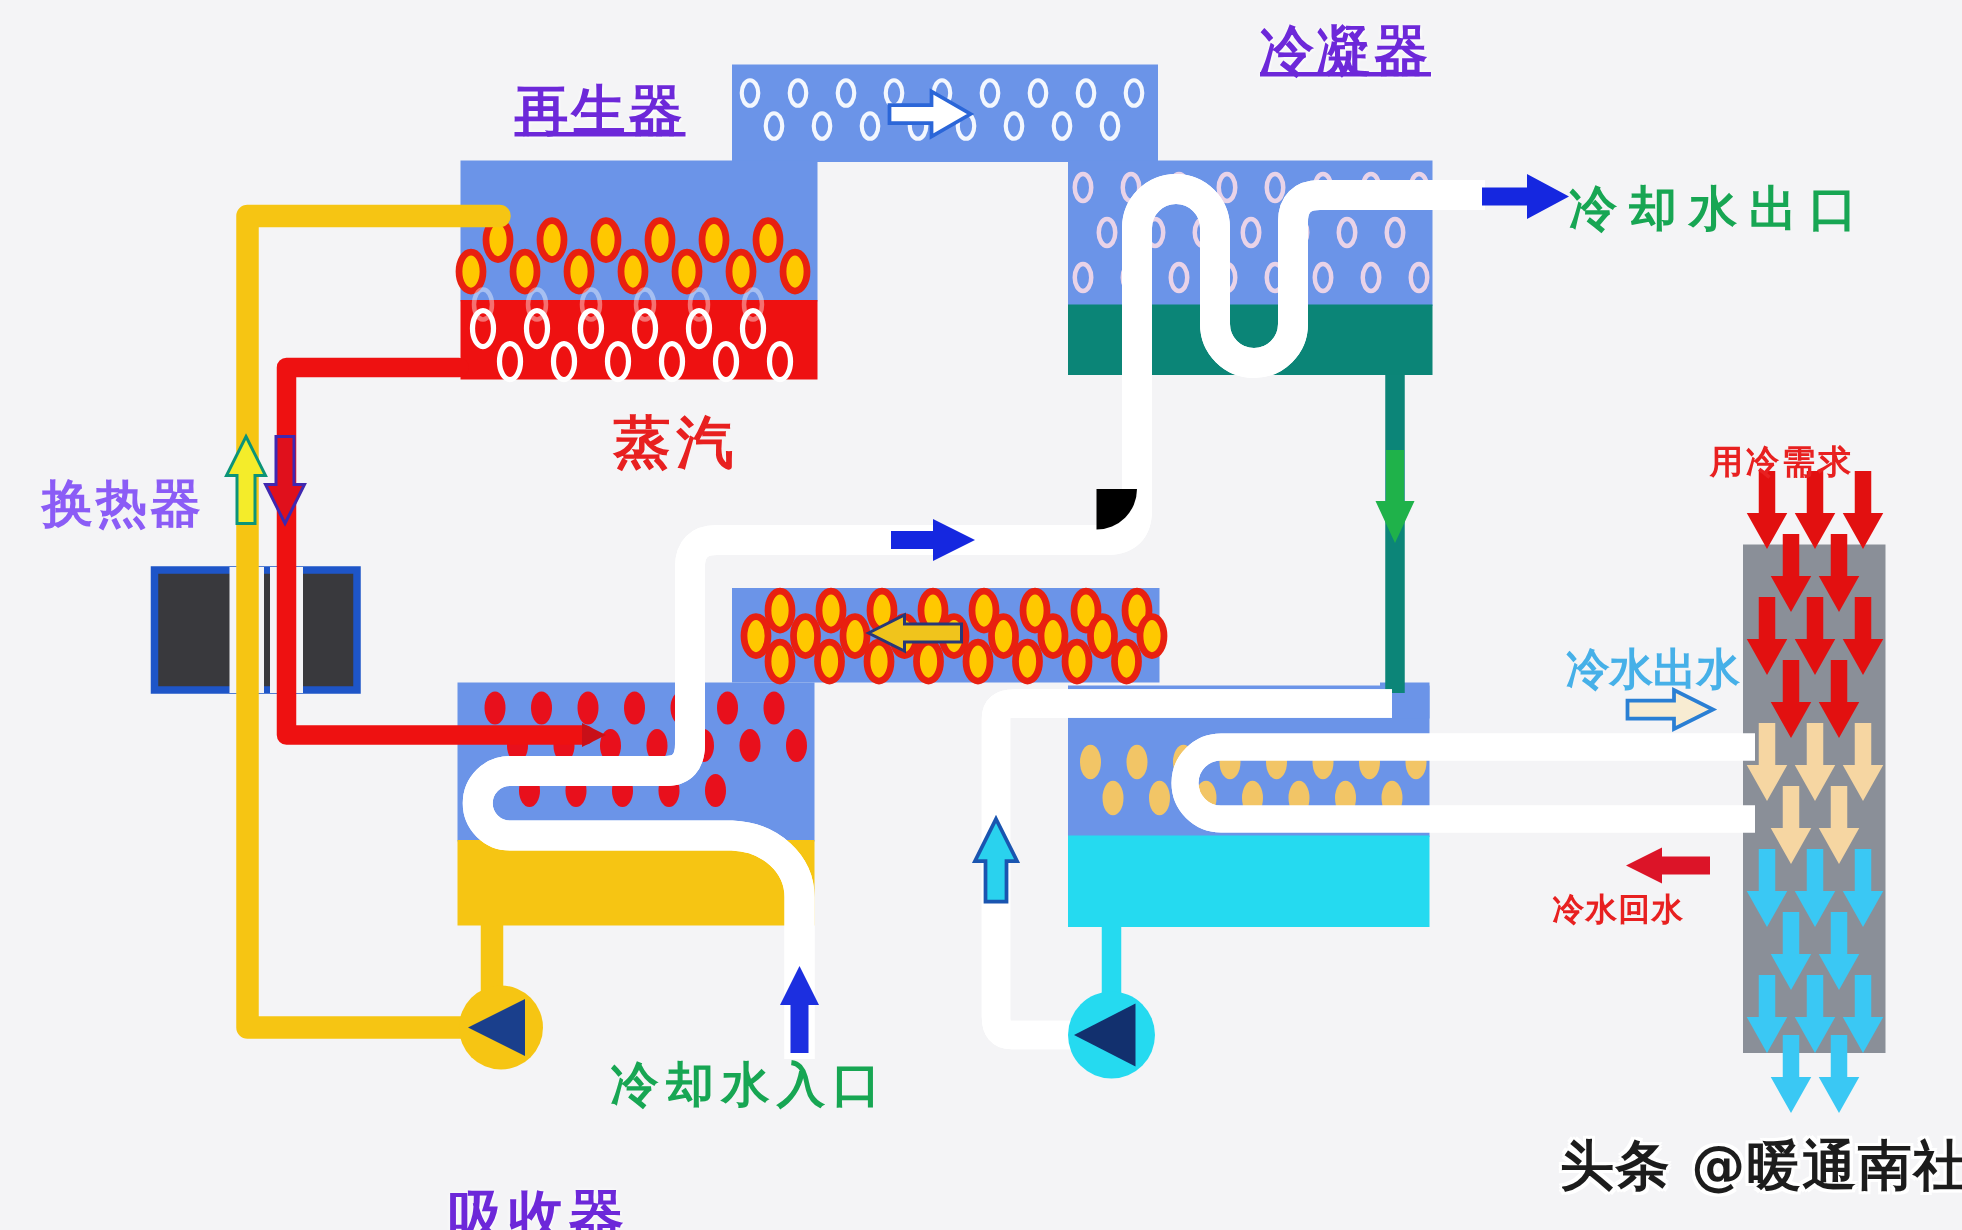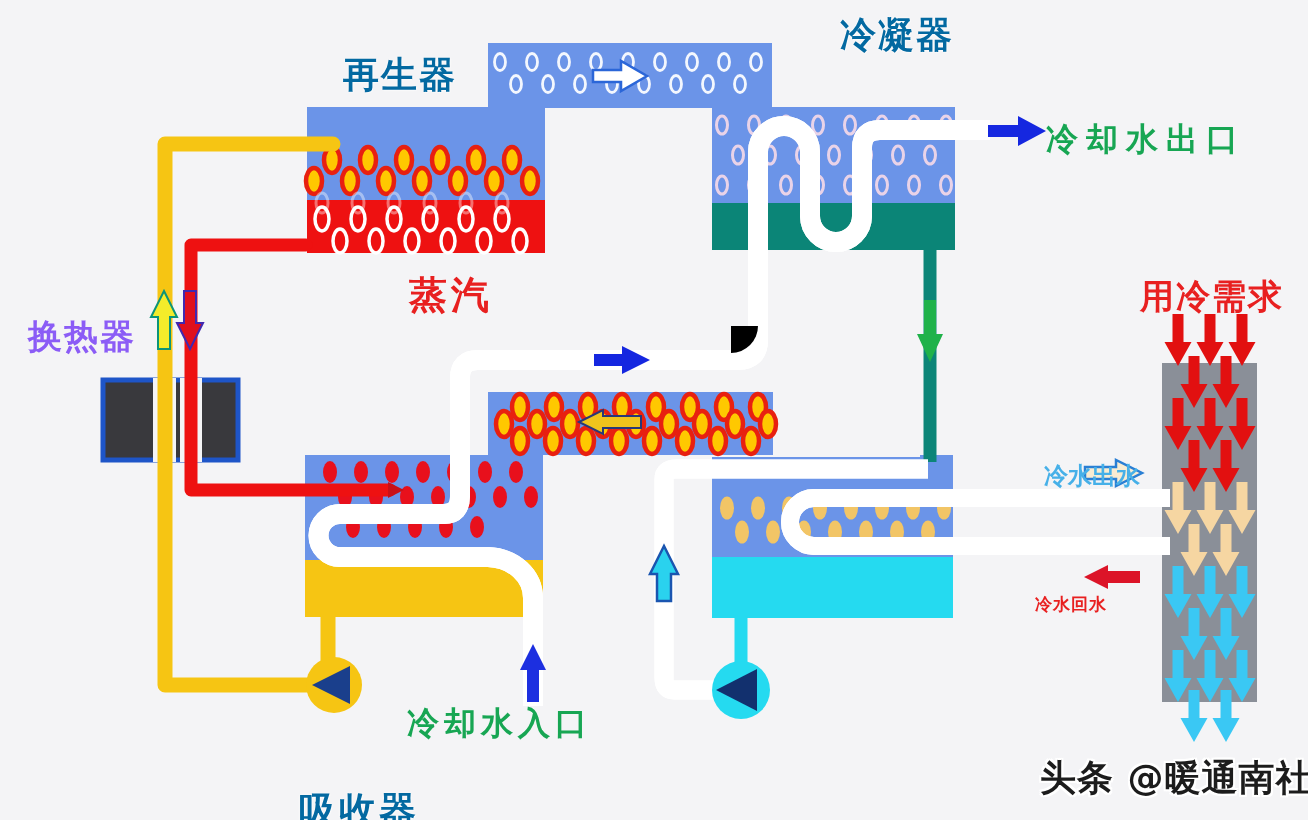--- a/index.html
+++ b/index.html
@@ -1,20 +1,20 @@
 <!DOCTYPE html>
 <html><head>
 <meta charset="utf-8">
 <style>
   html,body{margin:0;padding:0;background:#e9e9ec;}
   #stage{position:relative;width:1308px;height:820px;background:#f4f4f6;overflow:hidden;
          font-family:"DejaVu Sans","Liberation Sans",sans-serif;}
   #diagram-svg{position:absolute;left:0;top:0;}
   .lbl{position:absolute;font-weight:bold;white-space:nowrap;line-height:1;}
-  .lbl-yellow{color:#0369a1;text-shadow:0 0 3px rgba(255,255,255,.85),1px 1px 0 rgba(255,255,255,.4);}
+  .lbl-yellow{color:#6d28d9;text-shadow:0 0 3px rgba(255,255,255,.85),1px 1px 0 rgba(255,255,255,.4);text-decoration:underline;}
   .lbl-green{color:#17a653;}
   .lbl-red{color:#e82020;}
   .lbl-black{color:#8b5cf6;}
   .lbl-blue{color:#46b0e8;}
   .lbl-watermark{color:#1c1c1c;
     text-shadow:-2px 0 0 #fff,2px 0 0 #fff,0 -2px 0 #fff,0 2px 0 #fff,
                 -2px -2px 0 #fff,2px 2px 0 #fff,-2px 2px 0 #fff,2px -2px 0 #fff;}
 </style>
 </head>
 <body>
@@ -275,18 +275,18 @@
       </g>
 </svg>
 
 <div class="lbl lbl-yellow" style="left:343px;top:57px;font-size:36px;letter-spacing:2px;">再生器</div>
 <div class="lbl lbl-yellow" style="left:840px;top:17px;font-size:36px;letter-spacing:2px;">冷凝器</div>
 <div class="lbl lbl-red" style="left:387px;top:276px;font-size:38px;letter-spacing:4px;margin-left:22px;">蒸汽</div>
 <div class="lbl lbl-black" style="left:28px;top:319px;font-size:34px;letter-spacing:2px;">换热器</div>
 <div class="lbl lbl-green" style="left:407px;top:707px;font-size:32px;letter-spacing:5px;">冷却水入口</div>
 <div class="lbl lbl-green" style="left:1046px;top:123px;font-size:32px;letter-spacing:8px;">冷却水出口</div>
 <div class="lbl lbl-yellow" style="left:299px;top:756px;font-size:37px;letter-spacing:3px;margin-top:36px;">吸收器</div>
-<div class="lbl lbl-red" style="left:1140px;top:279px;font-size:34px;letter-spacing:2px;">用冷需求</div>
-<div class="lbl lbl-blue" style="left:1044px;top:432px;font-size:24px;margin-top:32px;">冷水出水</div>
-<div class="lbl lbl-red" style="left:1035px;top:596px;font-size:17px;letter-spacing:1px;">冷水回水</div>
+<div class="lbl lbl-red" style="left:1140px;top:298px;font-size:22px;letter-spacing:2px;">用冷需求</div>
+<div class="lbl lbl-blue" style="left:1044px;top:432px;font-size:29px;">冷水出水</div>
+<div class="lbl lbl-red" style="left:1035px;top:596px;font-size:21px;letter-spacing:1px;">冷水回水</div>
 <div class="lbl lbl-watermark" style="left:1040px;top:760px;font-size:36px;letter-spacing:1px;">头条 @暖通南社</div>
 
 </div>
 
 </body></html>

